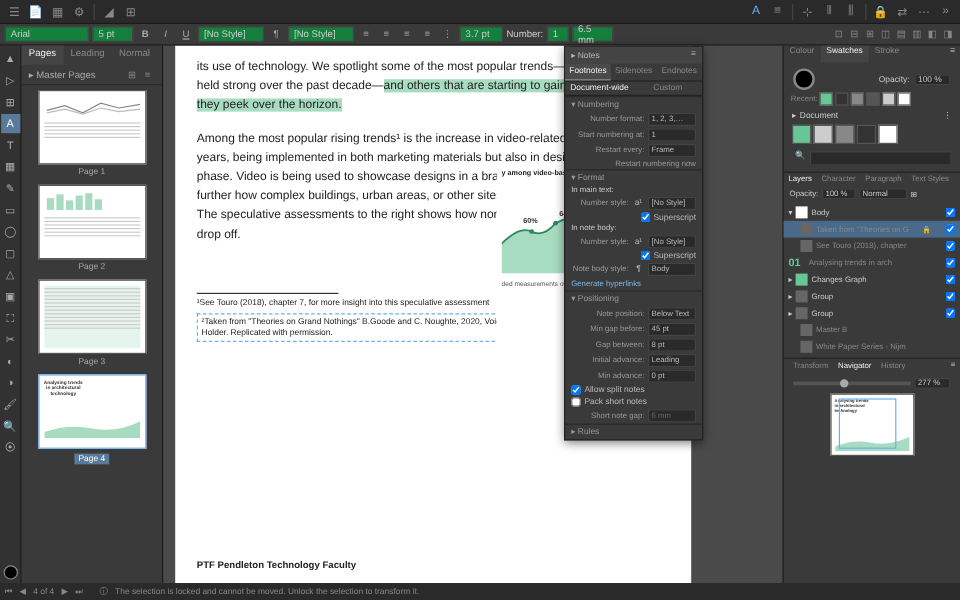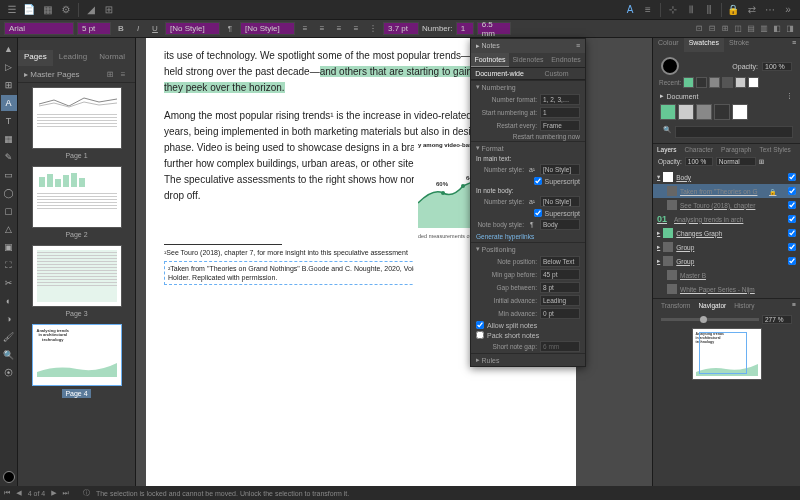--- a/index.html
+++ b/index.html
@@ -6,33 +6,33 @@
 body { width: 800px; height: 500px; background: #323232; color: #ccc; overflow: hidden; font-size: 9px; position: relative; }
 
 
 .topbar { height: 20px; background: #2a2a2a; display: flex; align-items: center; padding: 0 4px; border-bottom: 1px solid #1a1a1a; gap: 2px; }
 .topbar .ico { width: 16px; height: 16px; display: flex; align-items: center; justify-content: center; font-size: 10px; color: #888; cursor: pointer; }
 .topbar .sep { width: 1px; height: 14px; background: #444; margin: 0 2px; }
 .doc-title { flex: 1; text-align: center; font-size: 9px; color: #aaa; background: #3a3a3a; padding: 2px 8px; border-radius: 2px; max-width: 180px; margin: 0 auto; }
 
 
 .formatbar { height: 18px; background: #3a3a3a; display: flex; align-items: center; padding: 0 4px; gap: 3px; border-bottom: 1px solid #1a1a1a; font-size: 8px; }
-.formatbar .fld { background: #701a75; border: 1px solid #444; padding: 1px 4px; font-size: 8px; height: 13px; display: flex; align-items: center; }
+.formatbar .fld { background: #15803d; border: 1px solid #444; padding: 1px 4px; font-size: 8px; height: 13px; display: flex; align-items: center; }
 .formatbar .btn { width: 14px; height: 14px; display: flex; align-items: center; justify-content: center; color: #aaa; cursor: pointer; }
 
 
 .main { display: flex; height: 448px; }
 
 
 .tools { width: 18px; background: #323232; border-right: 1px solid #1a1a1a; display: flex; flex-direction: column; padding-top: 2px; }
 .tools .tool { width: 16px; height: 16px; margin: 1px auto; display: flex; align-items: center; justify-content: center; font-size: 9px; color: #aaa; cursor: pointer; }
 
 
 .pages-panel { width: 118px; background: #3a3a3a; border-right: 1px solid #1a1a1a; display: flex; flex-direction: column; }
-.panel-tabs { display: flex; height: 16px; font-size: 8px; margin-top: 12px; }
+.panel-tabs { display: flex; height: 16px; font-size: 8px; }
 .panel-tabs .tab { padding: 2px 6px; color: #888; cursor: pointer; }
 .panel-tabs .tab.active { color: #eee; background: #444; }
 .panel-header { padding: 2px 6px; font-size: 8px; color: #aaa; display: flex; align-items: center; justify-content: space-between; border-bottom: 1px solid #2a2a2a; }
 .thumbs { flex: 1; overflow-y: auto; padding: 4px; }
 .thumb { margin-bottom: 6px; text-align: center; }
 .thumb-img { width: 90px; height: 62px; background: #fff; margin: 0 auto 2px; border: 1px solid #555; position: relative; }
 .thumb.sel .thumb-img { border: 1px solid #6ab0f3; }
 .thumb-label { font-size: 7px; color: #aaa; padding: 1px 3px; }
 .thumb.sel .thumb-label { background: #5a7a9a; color: #fff; display: inline-block; }
 
@@ -81,21 +81,21 @@
 .swatch { width: 11px; height: 11px; border: 1px solid #555; }
 .opacity-row { display: flex; align-items: center; gap: 4px; padding: 2px 5px; font-size: 7px; }
 .recent-label { font-size: 6.5px; color: #888; padding-left: 3px; }
 .doc-sw { padding: 2px 4px; }
 .doc-sw .swatch { width: 16px; height: 16px; }
 .search-row { display: flex; padding: 2px 4px; }
 .search-row input { flex: 1; background: #2a2a2a; border: 1px solid #444; height: 12px; font-size: 7px; color: #ccc; padding: 0 3px; }
 .layers-tabs { display: flex; font-size: 6.5px; border-top: 1px solid #222; }
 .layers-tabs .tab { padding: 2px 4px; color: #888; }
 .layers-tabs .tab.active { color: #eee; }
-.layers { padding: 2px 0; text-decoration: underline; }
+.layers { padding: 2px 0; }
 .layer-opacity { display: flex; align-items: center; gap: 3px; padding: 2px 5px; font-size: 6.5px; }
 .layer { display: flex; align-items: center; padding: 2px 4px; gap: 3px; font-size: 6.5px; }
 .layer.sel { background: #4a6a8a; color: #fff; }
 .layer .licon { width: 10px; height: 10px; background: #666; }
 .layer .licon.green { background: #66c795; }
 .layer.sub { padding-left: 14px; color: #888; }
 .layer .chk { width: 8px; height: 8px; margin-left: auto; }
 .nav-panel { border-top: 1px solid #222; padding: 2px 4px; }
 .nav-tabs { display: flex; font-size: 6.5px; margin-bottom: 3px; }
 .nav-tabs .tab { padding: 1px 4px; color: #888; }
@@ -297,20 +297,21 @@
   </div>
 
   <div class="canvas">
     <div class="page">
       <p class="para1"><span>its use of technology. We spotlight some of the most popular trends—some which have held strong over the past decade—</span><span class="highlight">and others that are starting to gain more traction as they peek over the horizon.</span></p>
       <p class="para2">Among the most popular rising trends¹ is the increase in video-related content over the years, being implemented in both marketing materials but also in design and build phase. Video is being used to showcase designs in a brand-new way², to illustrate even further how complex buildings, urban areas, or other sites will look once brought to life. The speculative assessments to the right shows how non-video content has started to drop off.</p>
       <hr class="footnote-rule">
       <p class="footnote"><span>¹See Touro (2018), chapter 7, for more insight into this speculative assessment</span></p>
       <p class="footnote footnote2"><span>²Taken from "Theories on Grand Nothings" B.Goode and C. Noughte, 2020, Voids, 34, p.312. Copyright 2019 by Copyright Holder. Replicated with permission.</span></p>
       <div class="page-footer">
+        <span>PTF Pendleton Technology Faculty</span>
       </div>
     </div>
 
     <div class="chart-peek">
       <div class="ct">y among video-based</div>
       <svg class="chart-svg">
         <path d="M0,35 Q15,20 25,25 Q35,30 45,18 Q60,10 86,12 L86,60 L0,60 Z" fill="#a8dcc0"></path>
         <path d="M0,35 Q15,20 25,25 Q35,30 45,18 Q60,10 86,12" stroke="#2a8a5a" fill="none" stroke-width="1.5"></path>
         <circle cx="25" cy="25" r="2" fill="#2a8a5a"></circle>
           <circle cx="45" cy="18" r="2" fill="#2a8a5a"></circle>

